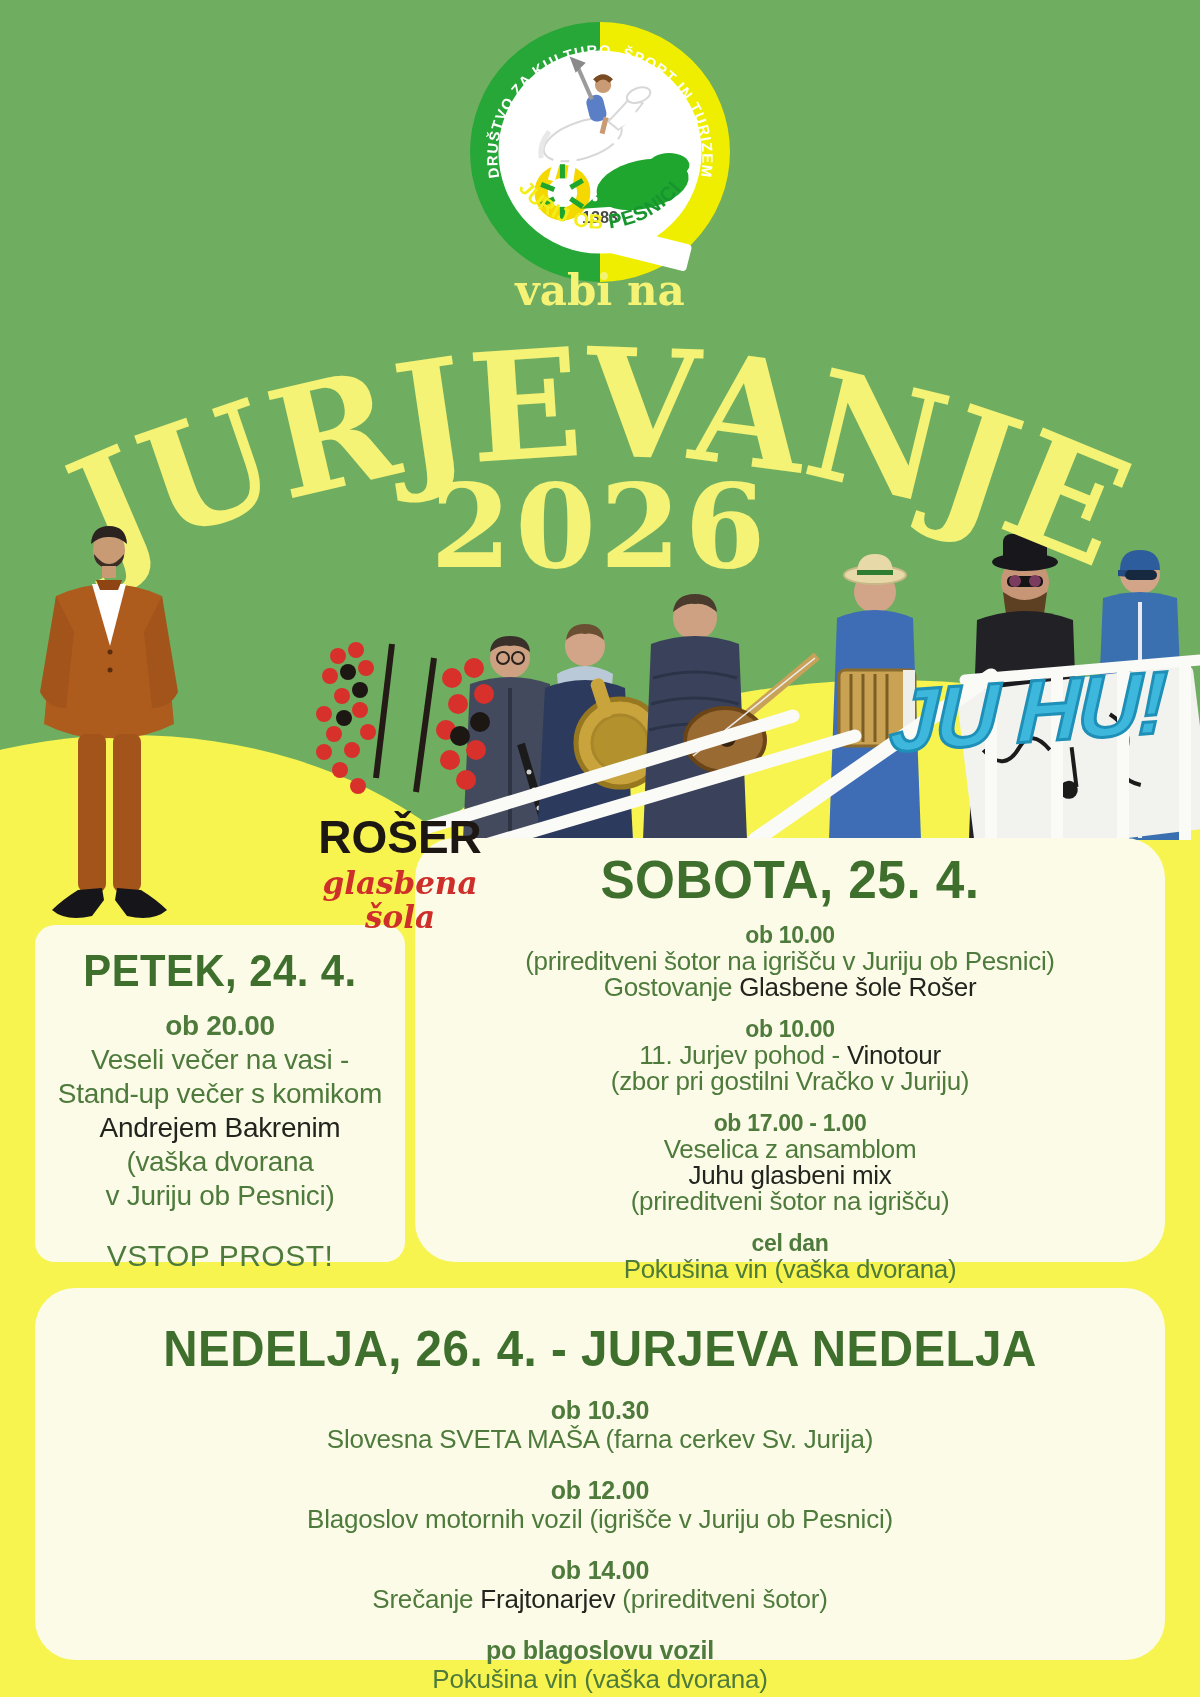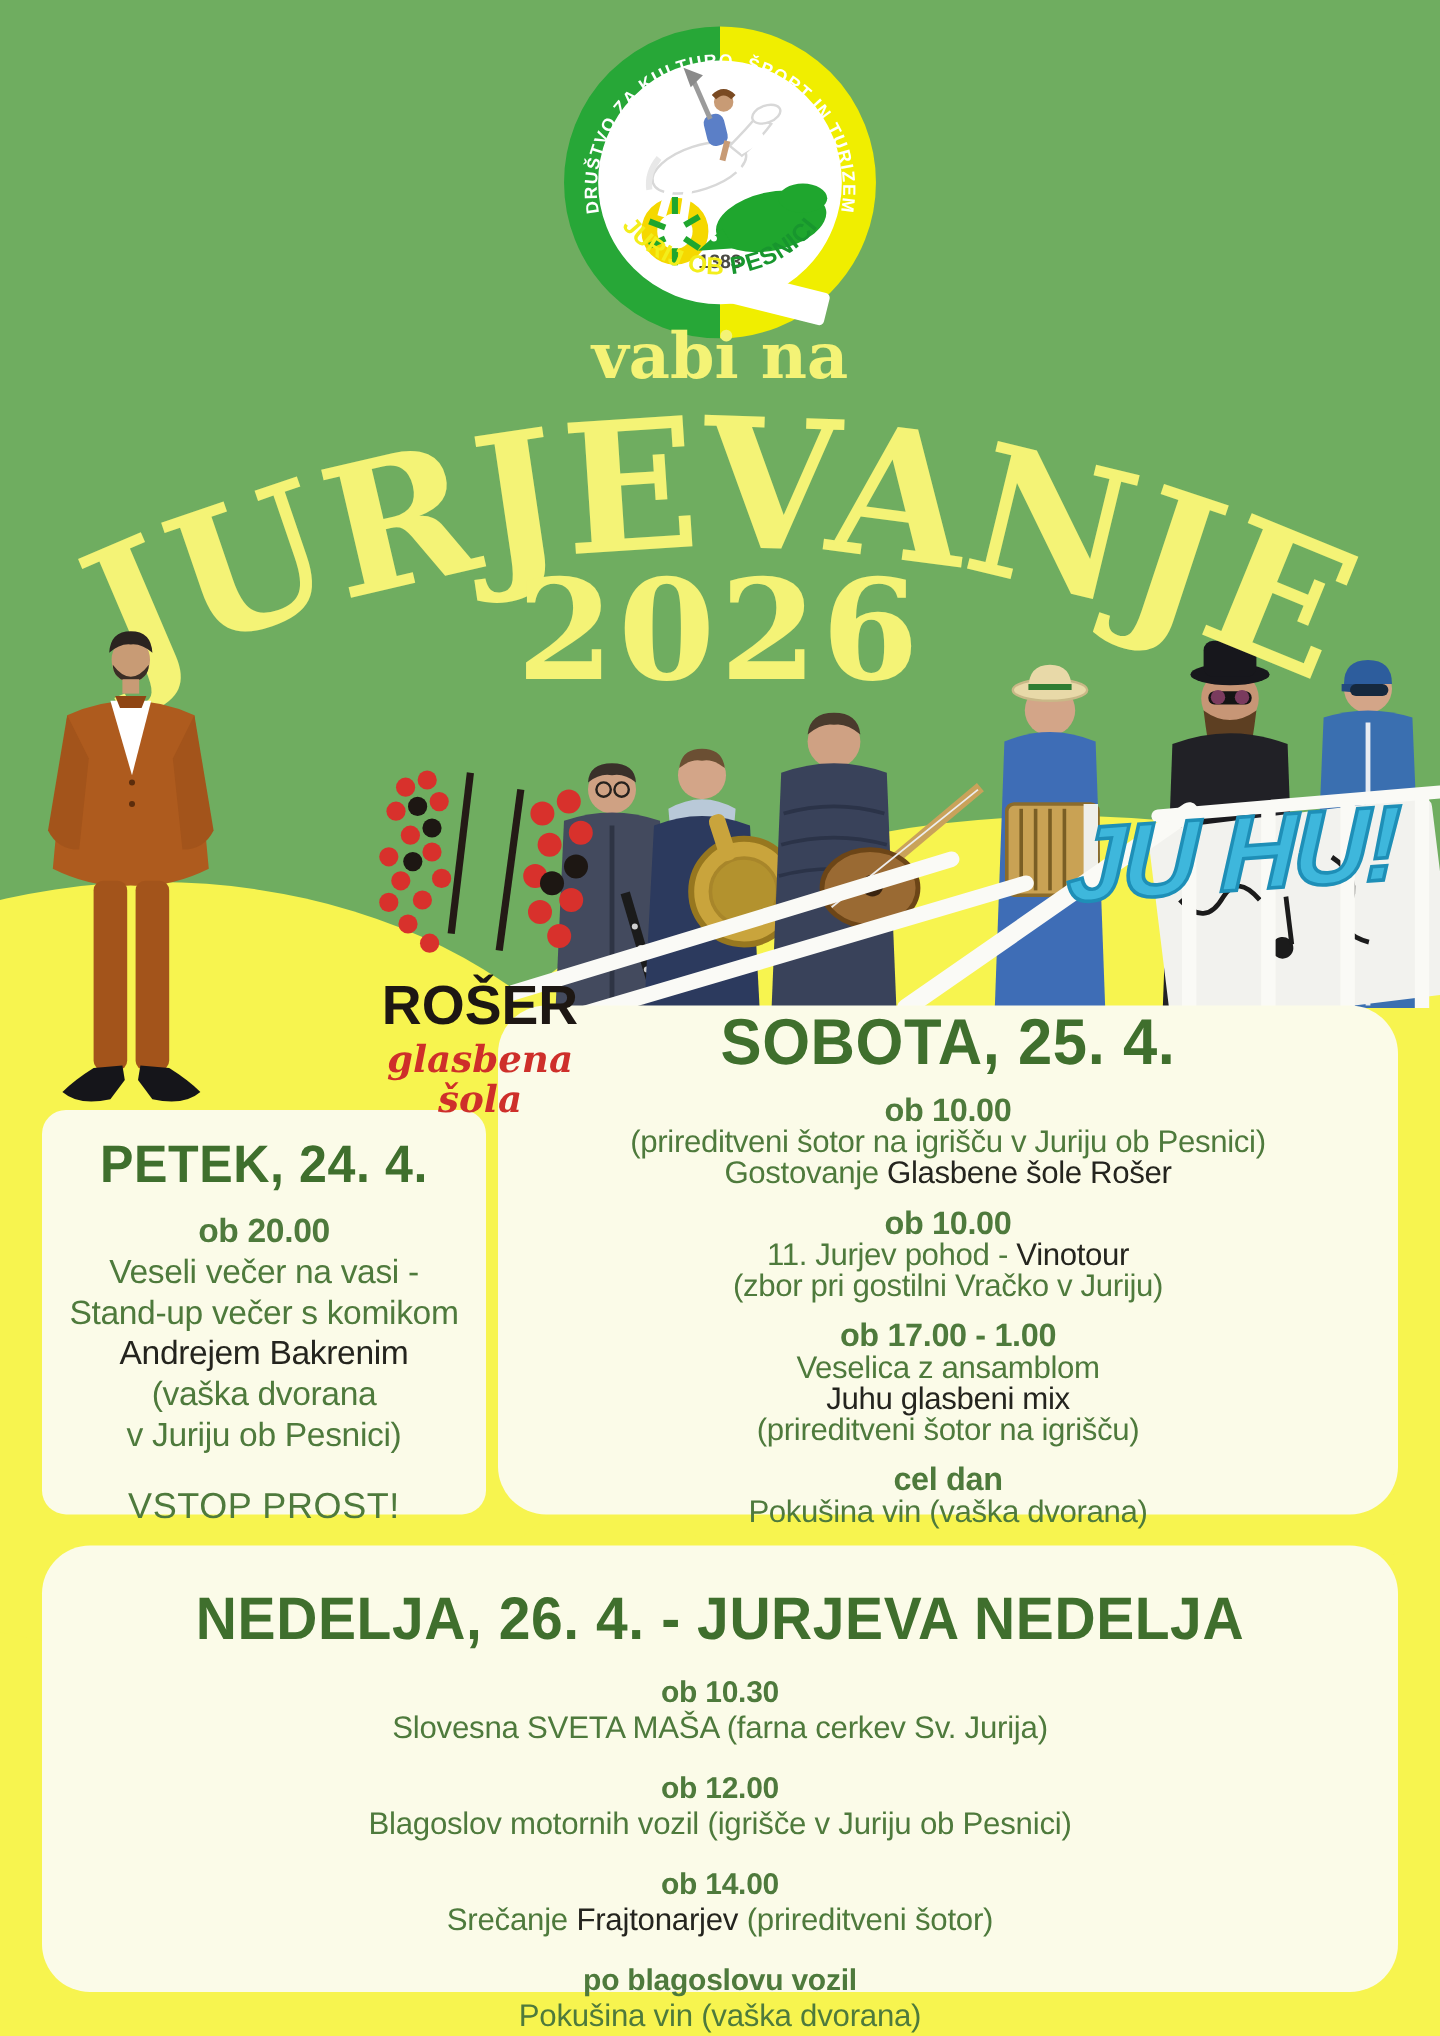--- a/index.html
+++ b/index.html
@@ -6,21 +6,21 @@
   .poster{
     position:relative;width:1200px;height:1697px;overflow:hidden;
     background:#F7F44F;font-family:"Liberation Sans",sans-serif;
   }
   .abs{position:absolute;}
   svg{display:block;}
   
   .intro{
     left:0;right:0;top:266px;text-align:center;
     font-family:"DejaVu Serif",serif;font-weight:bold;
-    font-size:53px;color:#F4F376;z-index:2;
+    font-size:42px;color:#F4F376;z-index:2;
   }
   .title-svg{left:0;top:0;width:1200px;height:660px;z-index:2;pointer-events:none;}
   .year{
     left:0;right:0;top:468px;text-align:center;line-height:1;
     font-family:"DejaVu Serif",serif;font-weight:bold;
     font-size:116px;letter-spacing:4px;color:#F4F376;z-index:2;
   }
   
   .juhu{
     left:852px;top:668px;width:350px;z-index:2;
@@ -48,24 +48,24 @@
   .card h2{
     margin:0;color:#3F6F2D;font-weight:bold;letter-spacing:0.5px;
     transform:scaleX(0.95);
   }
   .t{font-weight:bold;}
   .dark{color:#24241E;}
   .petek{left:35px;top:925px;width:370px;height:337px;padding:24px 18px 0;border-radius:20px;}
   .petek h2{font-size:44px;line-height:1;}
   .petek .body{margin-top:16px;font-size:28px;line-height:34px;letter-spacing:-0.3px;}
   .petek .note{margin-top:26px;font-size:30px;letter-spacing:0.5px;}
-  .sobota{left:415px;top:838px;width:750px;height:424px;padding:4px 24px 0;}
+  .sobota{left:415px;top:838px;width:750px;height:424px;padding:14px 24px 0;}
   .sobota h2{font-size:54px;line-height:1;}
   .sobota .ev{margin-top:16px;font-size:26px;line-height:26px;letter-spacing:-0.3px;}
-  .sobota .ev .t{font-size:27px;}
+  .sobota .ev .t{font-size:23px;}
   .nedelja{left:35px;top:1288px;width:1130px;height:372px;padding:36px 30px 0;}
   .nedelja h2{font-size:50px;line-height:1;}
   .nedelja .ev{margin-top:22px;font-size:26px;line-height:29px;letter-spacing:-0.2px;}
   .nedelja .ev .t{font-size:25px;}
 </style>
 </head>
 <body>
 
 <div class="poster">
 

